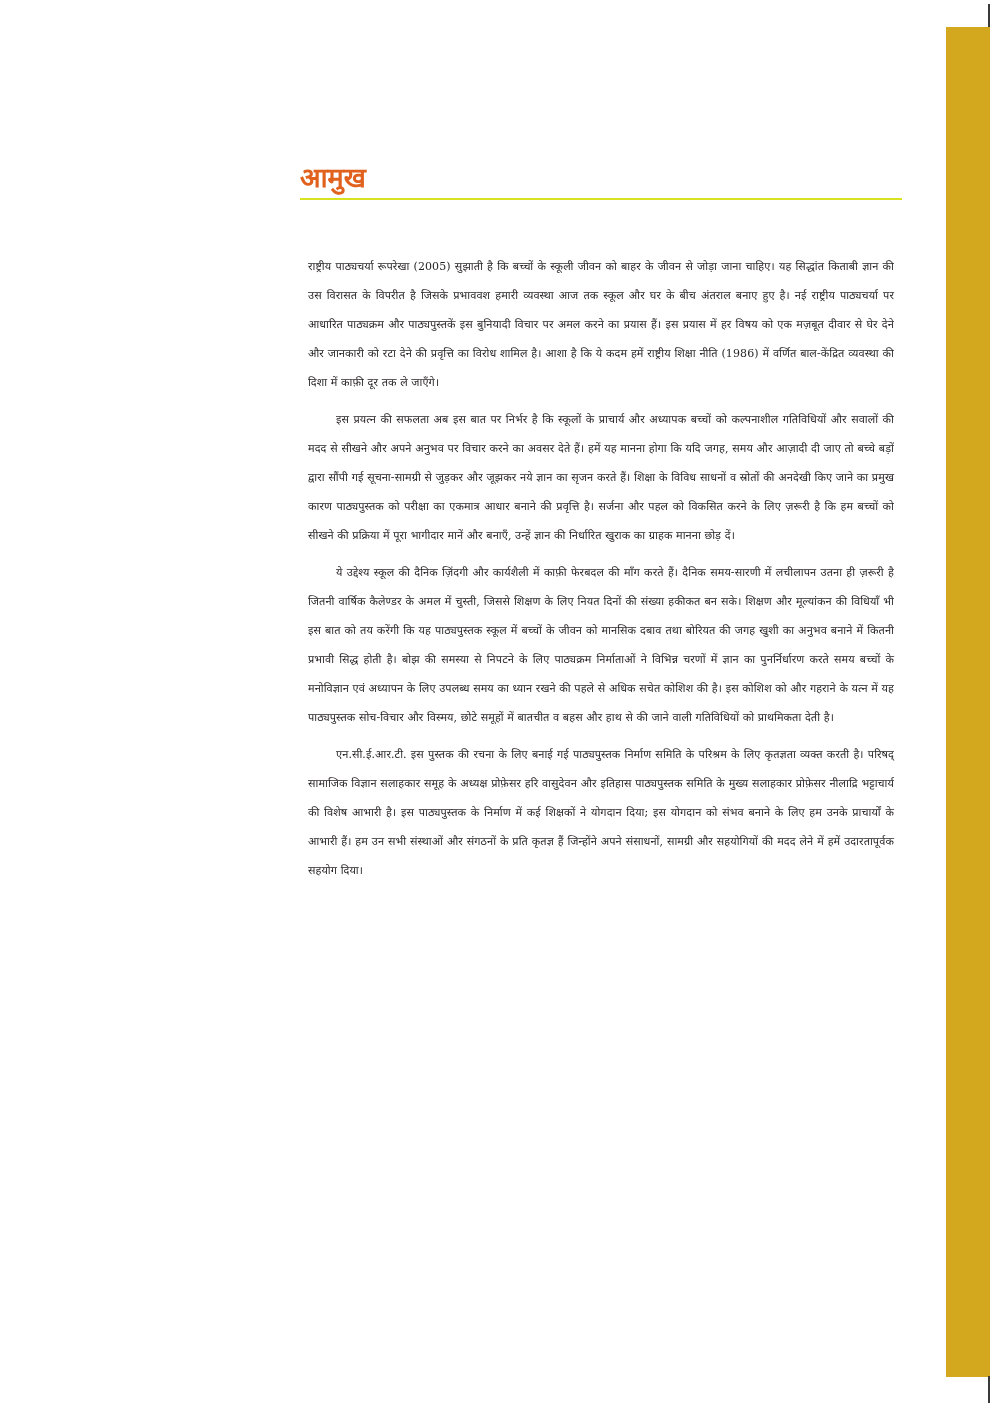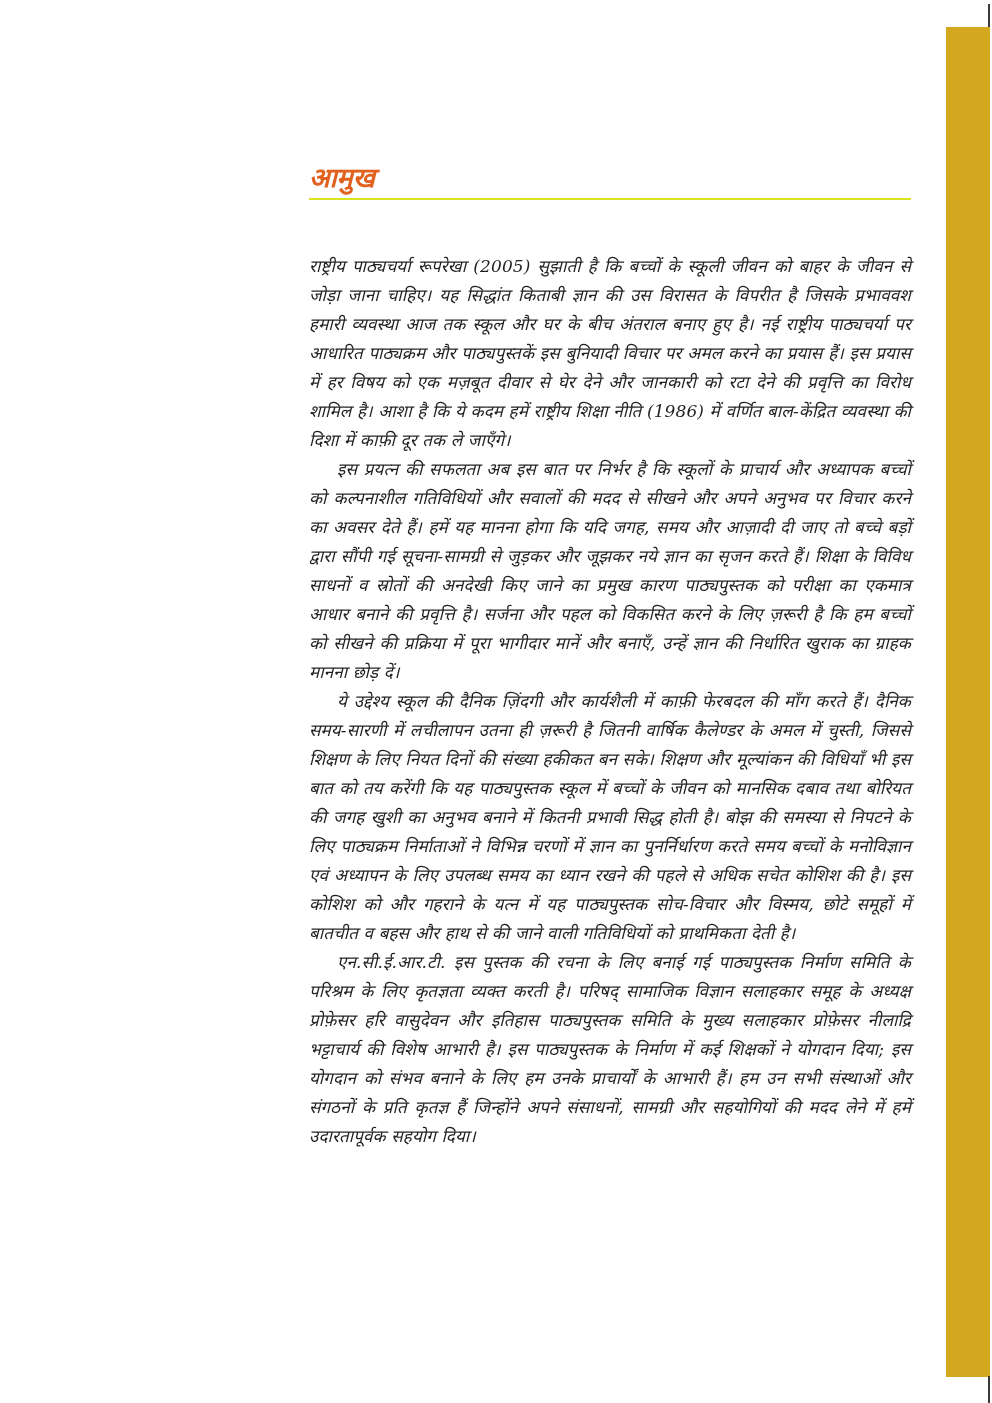--- a/index.html
+++ b/index.html
@@ -34,48 +34,47 @@
     .side-band {
       position: absolute;
       left: 946px;
       top: 27px;
       width: 44px;
       height: 1350px;
       background: #D4A81E;
     }
     .content {
       position: absolute;
-      left: 309px;
+      left: 300px;
       top: 160px;
       width: 602px;
-      font-style: italic;
     }
     .heading {
       font-family: "DejaVu Sans", "Liberation Sans", sans-serif;
       font-size: 27px;
       font-weight: bold;
       color: #E0621E;
       margin: 0;
       line-height: 36px;
       height: 38px;
     }
     .heading-rule {
       height: 2px;
       background: #D9E21F;
       margin-top: 0px;
       width: 602px;
     }
     .body-text {
       margin-top: 52px;
     }
     .para {
-      font-size: 17px;
+      font-size: 11px;
       line-height: 29px;
       text-align: justify;
-      margin: 0;
+      margin: 8px;
       letter-spacing: 0.1px;
     }
     .para.indent {
       text-indent: 28px;
     }
   </style>
 </head>
 <body>
 
 <div class="page-edge-top"></div>

